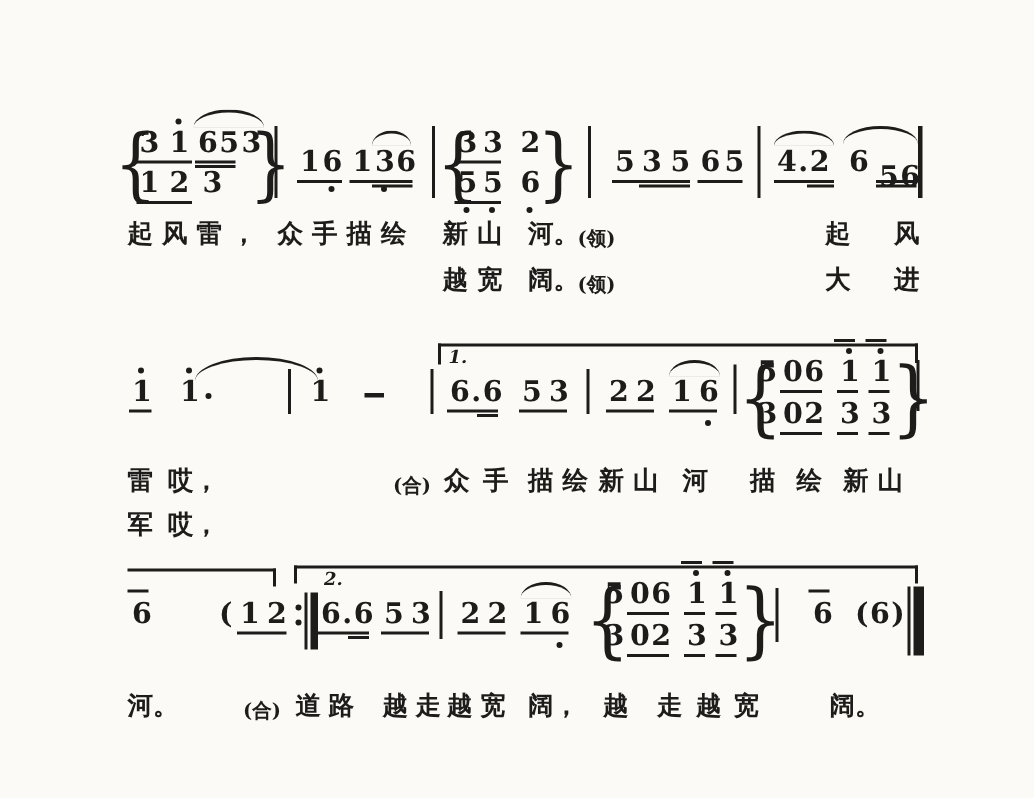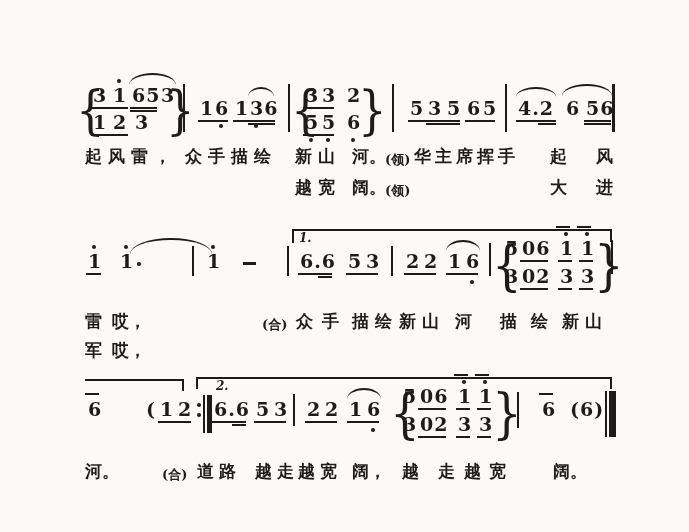--- a/index.html
+++ b/index.html
@@ -86,33 +86,32 @@
     <div class="mk d" style="left: 447px; top: 98px;">5</div>
     <div class="mk d" style="left: 467px; top: 98px;">6</div>
     <div class="mk d" style="left: 483px; top: 98px;">5</div>
     <div class="mk r" style="left: 408px; top: 120px; width: 52px; height: 2px;"></div>
     <div class="mk r" style="left: 426px; top: 123px; width: 34px; height: 2px;"></div>
     <div class="mk r" style="left: 465px; top: 120px; width: 30px; height: 2px;"></div>
     <div class="mk r" style="left: 505px; top: 84px; width: 2px; height: 48px;"></div>
     <div class="mk d" style="left: 518px; top: 98px;">4.2</div>
     <div class="mk slur" style="left: 516px; top: 87px; width: 40px; height: 8px;"></div>
     <div class="mk d" style="left: 566px; top: 98px;">6</div>
-    <div class="mk d" style="left: 586px; top: 98px;">56</div>
+    <div class="mk d" style="left: 586px; top: 108px;">56</div>
     <div class="mk slur" style="left: 562px; top: 84px; width: 50px; height: 10px;"></div>
     <div class="mk r" style="left: 516px; top: 120px; width: 40px; height: 2px;"></div>
     <div class="mk r" style="left: 538px; top: 123px; width: 18px; height: 2px;"></div>
     <div class="mk r" style="left: 584px; top: 120px; width: 27px; height: 2px;"></div>
     <div class="mk r" style="left: 584px; top: 123px; width: 27px; height: 2px;"></div>
     <div class="mk r" style="left: 612px; top: 84px; width: 3px; height: 48px;"></div>
     <div class="mk ly" style="left: 85px; top: 147px; letter-spacing: 6px;">起风雷，</div>
     <div class="mk ly" style="left: 185px; top: 147px; letter-spacing: 6px;">众手描绘</div>
     <div class="mk ly" style="left: 295px; top: 147px; letter-spacing: 6px;">新山</div>
     <div class="mk ly" style="left: 352px; top: 147px;">河。</div>
     <div class="mk ly" style="left: 385px; top: 150px; font-size: 13px;">(领)</div>
-    <div class="mk ly" style="left: 414px; top: 147px; letter-spacing: 4px;">华主席挥手</div>
     <div class="mk ly" style="left: 550px; top: 147px;">起</div>
     <div class="mk ly" style="left: 596px; top: 147px;">风</div>
     <div class="mk ly" style="left: 295px; top: 178px; letter-spacing: 6px;">越宽</div>
     <div class="mk ly" style="left: 352px; top: 178px;">阔。</div>
     <div class="mk ly" style="left: 385px; top: 181px; font-size: 13px;">(领)</div>
     <div class="mk ly" style="left: 550px; top: 178px;">大</div>
     <div class="mk ly" style="left: 596px; top: 178px;">进</div>
     <div class="mk d" style="left: 88px; top: 251px;">1</div>
     <div class="mk dot" style="left: 92px; top: 245px;"></div>
     <div class="mk r" style="left: 86px; top: 273px; width: 15px; height: 2px;"></div>

